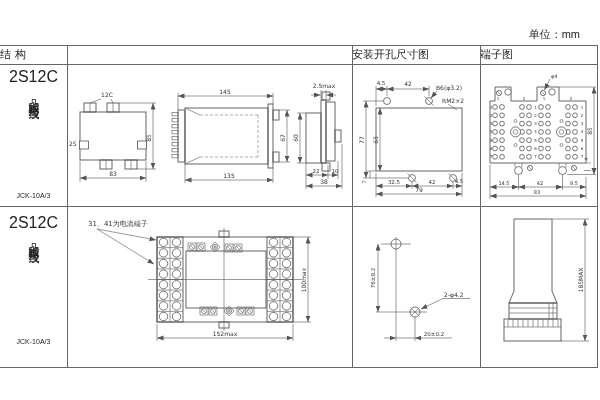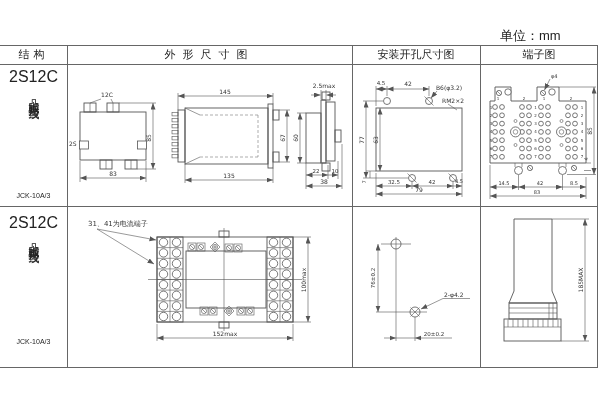--- a/index.html
+++ b/index.html
@@ -1,20 +1,20 @@
 <!DOCTYPE html>
 <html><head>
 <meta charset="utf-8">
 <style>
   html,body{margin:0;padding:0;background:#fff;}
   .sheet{position:relative;width:600px;height:400px;background:#fff;overflow:hidden;
          font-family:"Liberation Sans",sans-serif;color:#222;}
-  .units{position:absolute;top:27px;left:500px;width:80px;text-align:left;
-         font-size:13px;color:#222;}
-  .hcell{position:absolute;top:45px;height:19px;line-height:19px;text-align:center;
+  .units{position:absolute;top:27px;left:500px;width:80px;text-align:right;
+         font-size:11px;color:#222;}
+  .hcell{position:absolute;top:45px;height:19px;line-height:19px;text-align:left;
          font-size:11px;color:#222;}
   .sp-wide{letter-spacing:7px;}
   .sp-med{letter-spacing:4px;}
   .model{position:absolute;left:0;width:67px;text-align:center;font-size:16px;color:#222;}
   .vtext{position:absolute;left:26px;width:15px;writing-mode:vertical-rl;text-orientation:upright;
          font-size:11px;letter-spacing:1.5px;color:#222;}
   .code{position:absolute;left:0;width:67px;text-align:center;font-size:7px;color:#222;}
   svg{position:absolute;top:0;left:0;}
   svg *{vector-effect:none;}
   .ln{fill:none;stroke:#555;stroke-width:0.9;}
@@ -27,21 +27,20 @@
   .mid{text-anchor:middle;}
 </style>
 </head>
 <body>
 
 <div class="sheet">
 
   <div class="units">单位：mm</div>
 
   <div class="hcell sp-med" style="left:0;width:67px">结构</div>
-  <div class="hcell sp-wide" style="left:67px;width:285px">外形尺寸图</div>
   <div class="hcell" style="left:352px;width:128px">安装开孔尺寸图</div>
   <div class="hcell" style="left:480px;width:118px">端子图</div>
 
   <div class="model" style="top:68px">2S12C</div>
   <div class="vtext" style="top:90px;height:100px">凸出式板后接线</div>
   <div class="code" style="top:192px">JCK-10A/3</div>
 
   <div class="model" style="top:214px">2S12C</div>
   <div class="vtext" style="top:234px;height:100px">凸出式板前接线</div>
   <div class="code" style="top:338px">JCK-10A/3</div>

